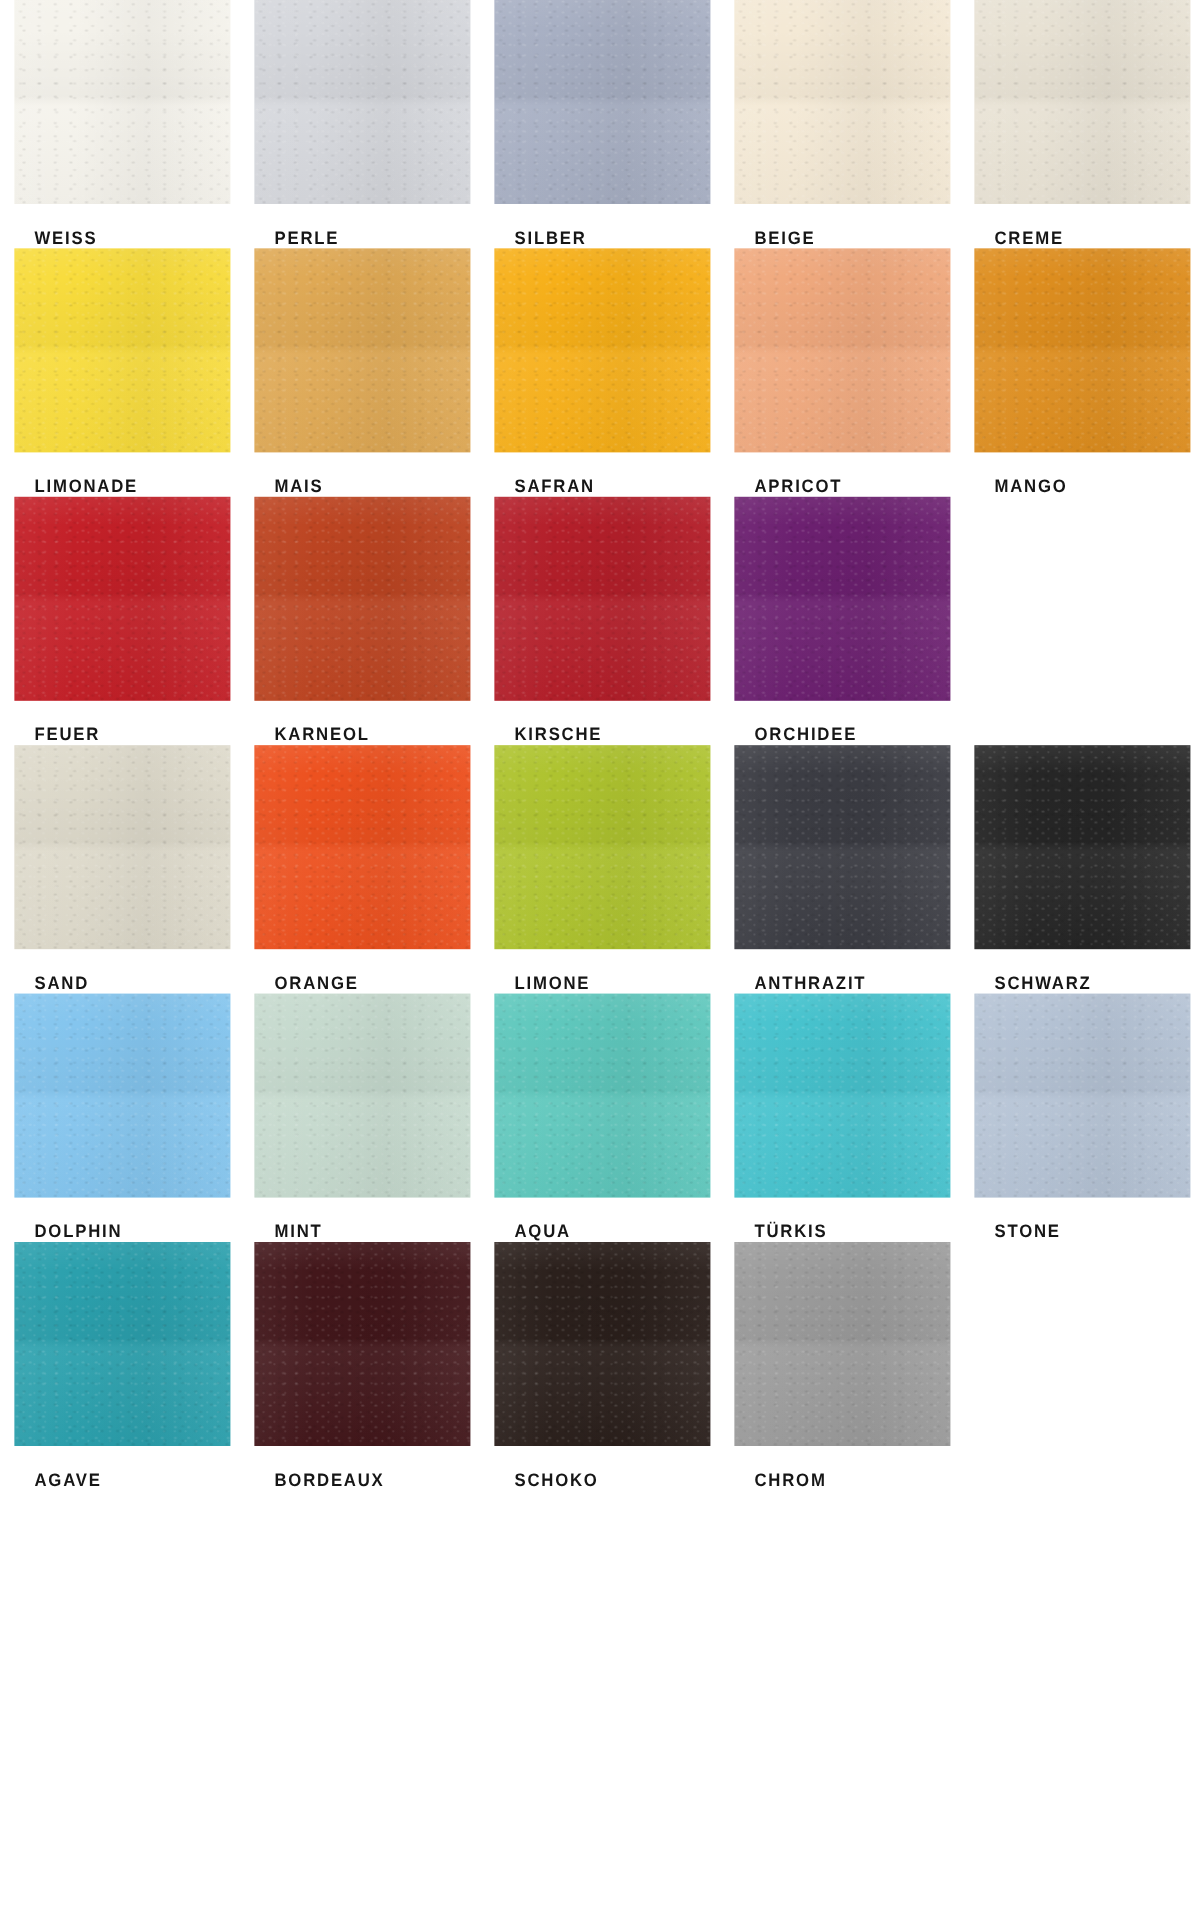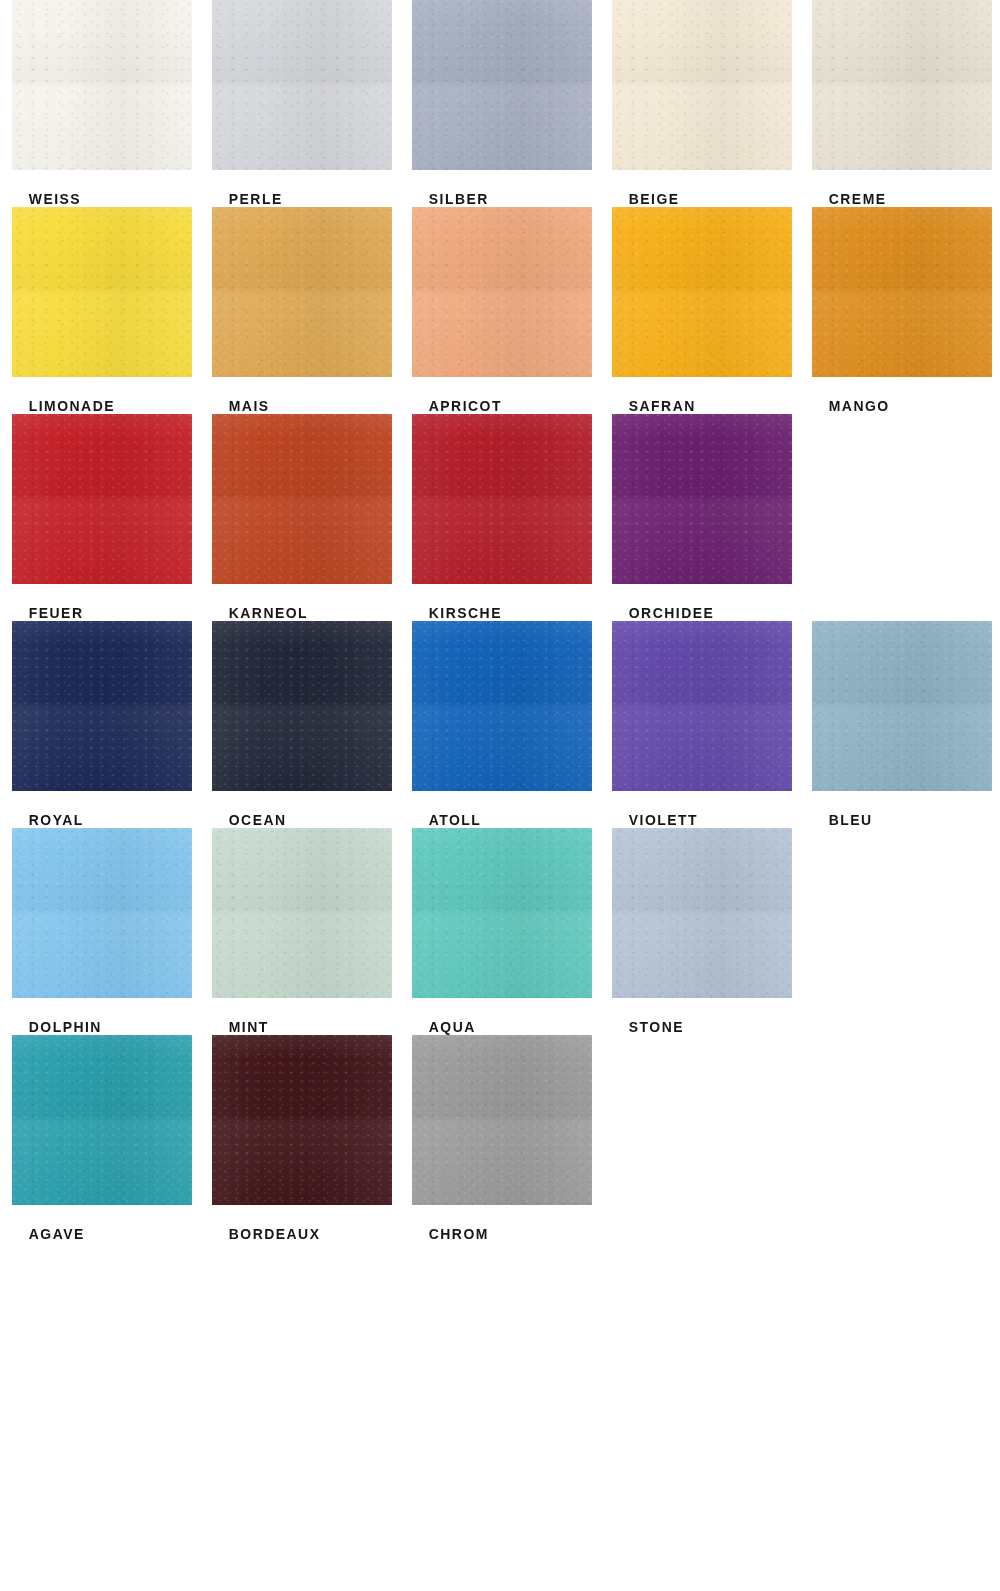--- a/index.html
+++ b/index.html
@@ -112,28 +112,28 @@
     <div class="swatch-row">
       <div class="swatch-cell">
         <div class="swatch-chip" style="background: rgb(248, 220, 60);"></div>
         <span class="swatch-label">LIMONADE</span>
       </div>
       <div class="swatch-cell">
         <div class="swatch-chip" style="background: rgb(223, 169, 85);"></div>
         <span class="swatch-label">MAIS</span>
       </div>
       <div class="swatch-cell">
+        <div class="swatch-chip" style="background: rgb(247, 176, 25);"></div>
+        <span class="swatch-label">SAFRAN</span>
+      </div>
+      <div class="swatch-cell">
         <div class="swatch-chip" style="background: rgb(240, 169, 126);"></div>
         <span class="swatch-label">APRICOT</span>
       </div>
       <div class="swatch-cell">
-        <div class="swatch-chip" style="background: rgb(247, 176, 25);"></div>
-        <span class="swatch-label">SAFRAN</span>
-      </div>
-      <div class="swatch-cell">
         <div class="swatch-chip" style="background: rgb(222, 142, 31);"></div>
         <span class="swatch-label">MANGO</span>
       </div>
     </div>
     <div class="swatch-row">
       <div class="swatch-cell">
         <div class="swatch-chip" style="background: rgb(196, 32, 40);"></div>
         <span class="swatch-label">FEUER</span>
       </div>
       <div class="swatch-cell">
@@ -144,65 +144,73 @@
         <div class="swatch-chip" style="background: rgb(180, 31, 42);"></div>
         <span class="swatch-label">KIRSCHE</span>
       </div>
       <div class="swatch-cell">
         <div class="swatch-chip" style="background: rgb(108, 32, 112);"></div>
         <span class="swatch-label">ORCHIDEE</span>
       </div>
     </div>
     <div class="swatch-row">
       <div class="swatch-cell">
-        <div class="swatch-chip" style="background: rgb(29, 42, 88);"></div>
-        <span class="swatch-label">ROYAL</span>
-      </div>
-      <div class="swatch-cell">
-        <div class="swatch-chip" style="background: rgb(34, 41, 58);"></div>
-        <span class="swatch-label">OCEAN</span>
-      </div>
-      <div class="swatch-cell">
-        <div class="swatch-chip" style="background: rgb(18, 99, 185);"></div>
-        <span class="swatch-label">ATOLL</span>
-      </div>
-      <div class="swatch-cell">
-        <div class="swatch-chip" style="background: rgb(99, 73, 171);"></div>
-        <span class="swatch-label">VIOLETT</span>
-      </div>
-      <div class="swatch-cell">
-        <div class="swatch-chip" style="background: rgb(143, 179, 196);"></div>
-        <span class="swatch-label">BLEU</span>
+        <div class="swatch-chip" style="background: rgb(222, 218, 203);"></div>
+        <span class="swatch-label">SAND</span>
+      </div>
+      <div class="swatch-cell">
+        <div class="swatch-chip" style="background: rgb(237, 81, 31);"></div>
+        <span class="swatch-label">ORANGE</span>
+      </div>
+      <div class="swatch-cell">
+        <div class="swatch-chip" style="background: rgb(174, 195, 47);"></div>
+        <span class="swatch-label">LIMONE</span>
+      </div>
+      <div class="swatch-cell">
+        <div class="swatch-chip" style="background: rgb(60, 61, 68);"></div>
+        <span class="swatch-label">ANTHRAZIT</span>
+      </div>
+      <div class="swatch-cell">
+        <div class="swatch-chip" style="background: rgb(38, 38, 38);"></div>
+        <span class="swatch-label">SCHWARZ</span>
       </div>
     </div>
     <div class="swatch-row">
       <div class="swatch-cell">
         <div class="swatch-chip" style="background: rgb(132, 197, 238);"></div>
         <span class="swatch-label">DOLPHIN</span>
       </div>
       <div class="swatch-cell">
         <div class="swatch-chip" style="background: rgb(198, 218, 206);"></div>
         <span class="swatch-label">MINT</span>
       </div>
       <div class="swatch-cell">
         <div class="swatch-chip" style="background: rgb(95, 200, 189);"></div>
         <span class="swatch-label">AQUA</span>
       </div>
       <div class="swatch-cell">
+        <div class="swatch-chip" style="background: rgb(71, 195, 206);"></div>
+        <span class="swatch-label">TÜRKIS</span>
+      </div>
+      <div class="swatch-cell">
         <div class="swatch-chip" style="background: rgb(181, 195, 213);"></div>
         <span class="swatch-label">STONE</span>
       </div>
     </div>
     <div class="swatch-row">
       <div class="swatch-cell">
         <div class="swatch-chip" style="background: rgb(43, 160, 173);"></div>
         <span class="swatch-label">AGAVE</span>
       </div>
       <div class="swatch-cell">
         <div class="swatch-chip" style="background: rgb(67, 23, 27);"></div>
         <span class="swatch-label">BORDEAUX</span>
       </div>
       <div class="swatch-cell">
+        <div class="swatch-chip" style="background: rgb(43, 32, 28);"></div>
+        <span class="swatch-label">SCHOKO</span>
+      </div>
+      <div class="swatch-cell">
         <div class="swatch-chip" style="background: rgb(156, 156, 156);"></div>
         <span class="swatch-label">CHROM</span>
       </div>
     </div>
   </div>
 
 </body></html>

